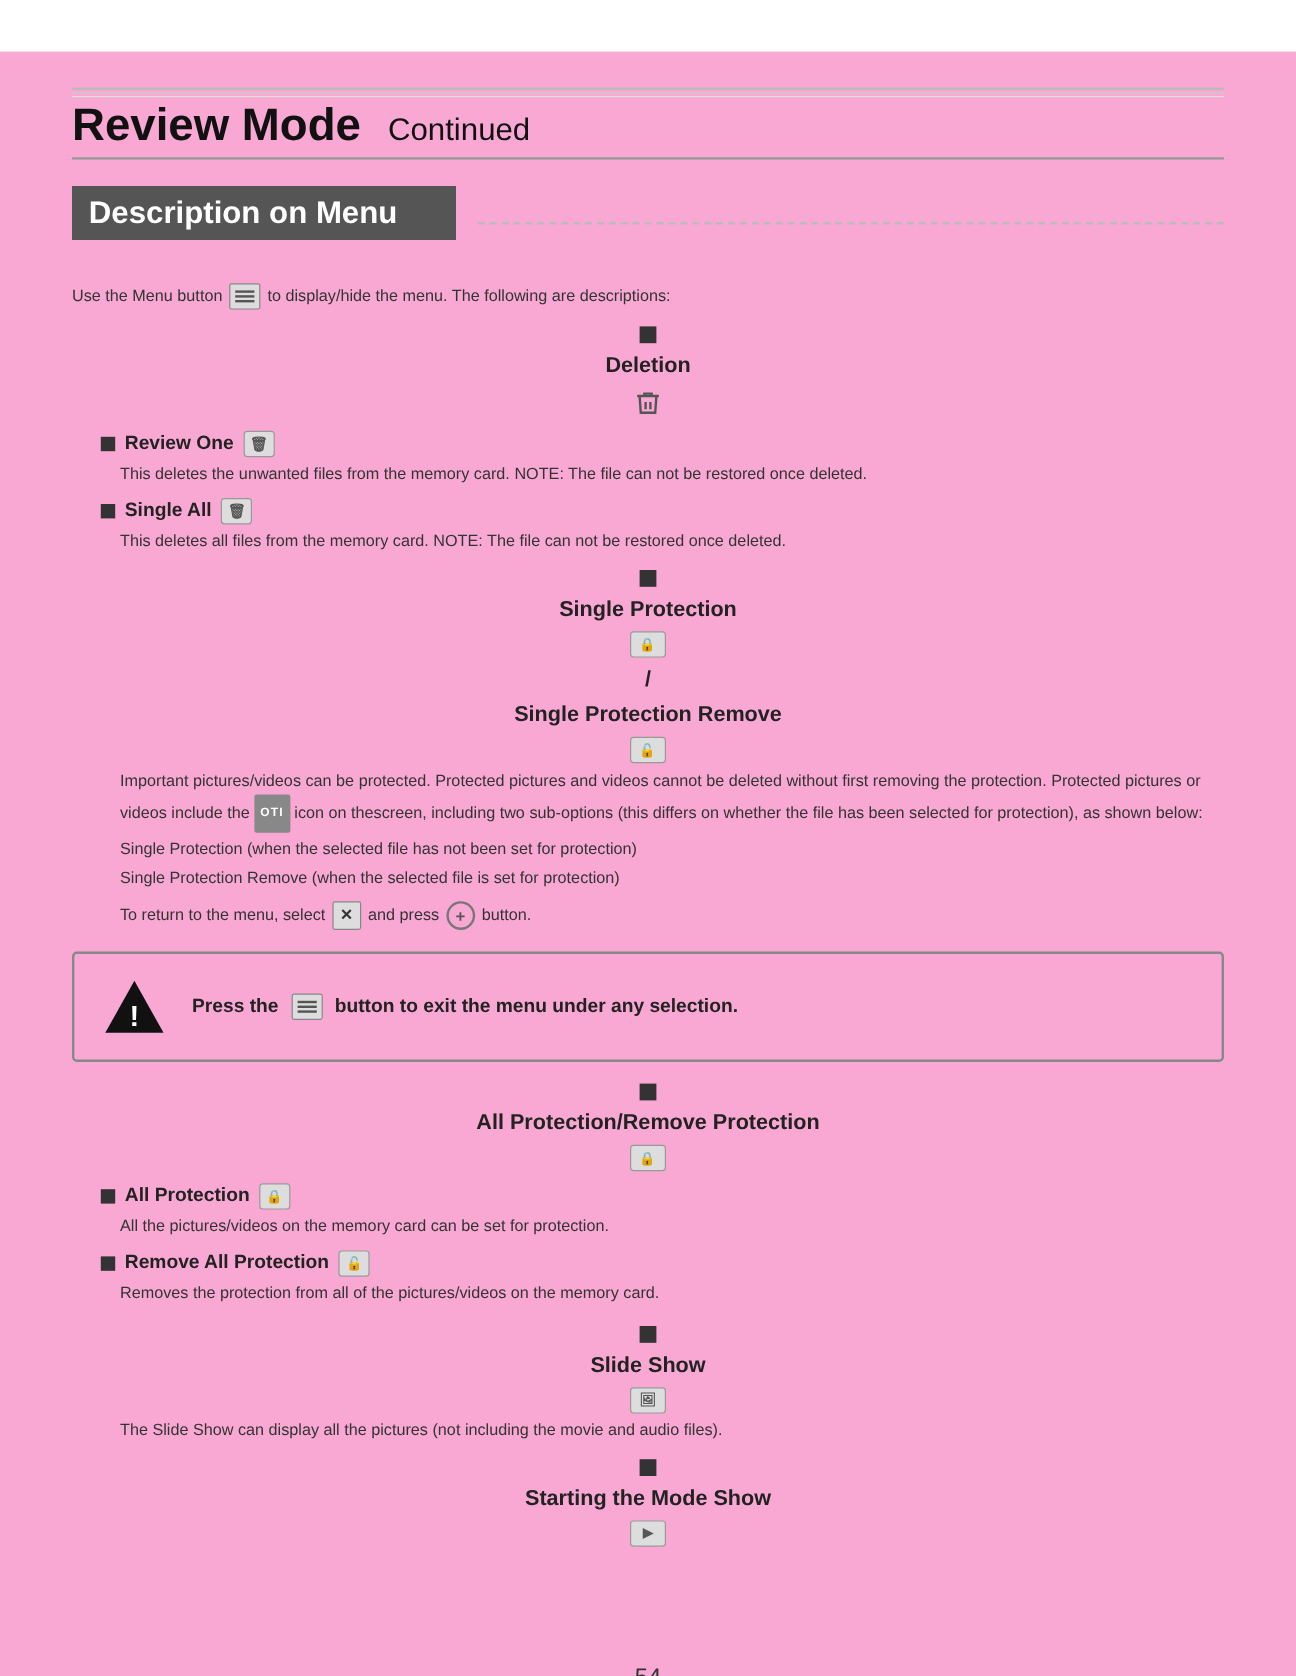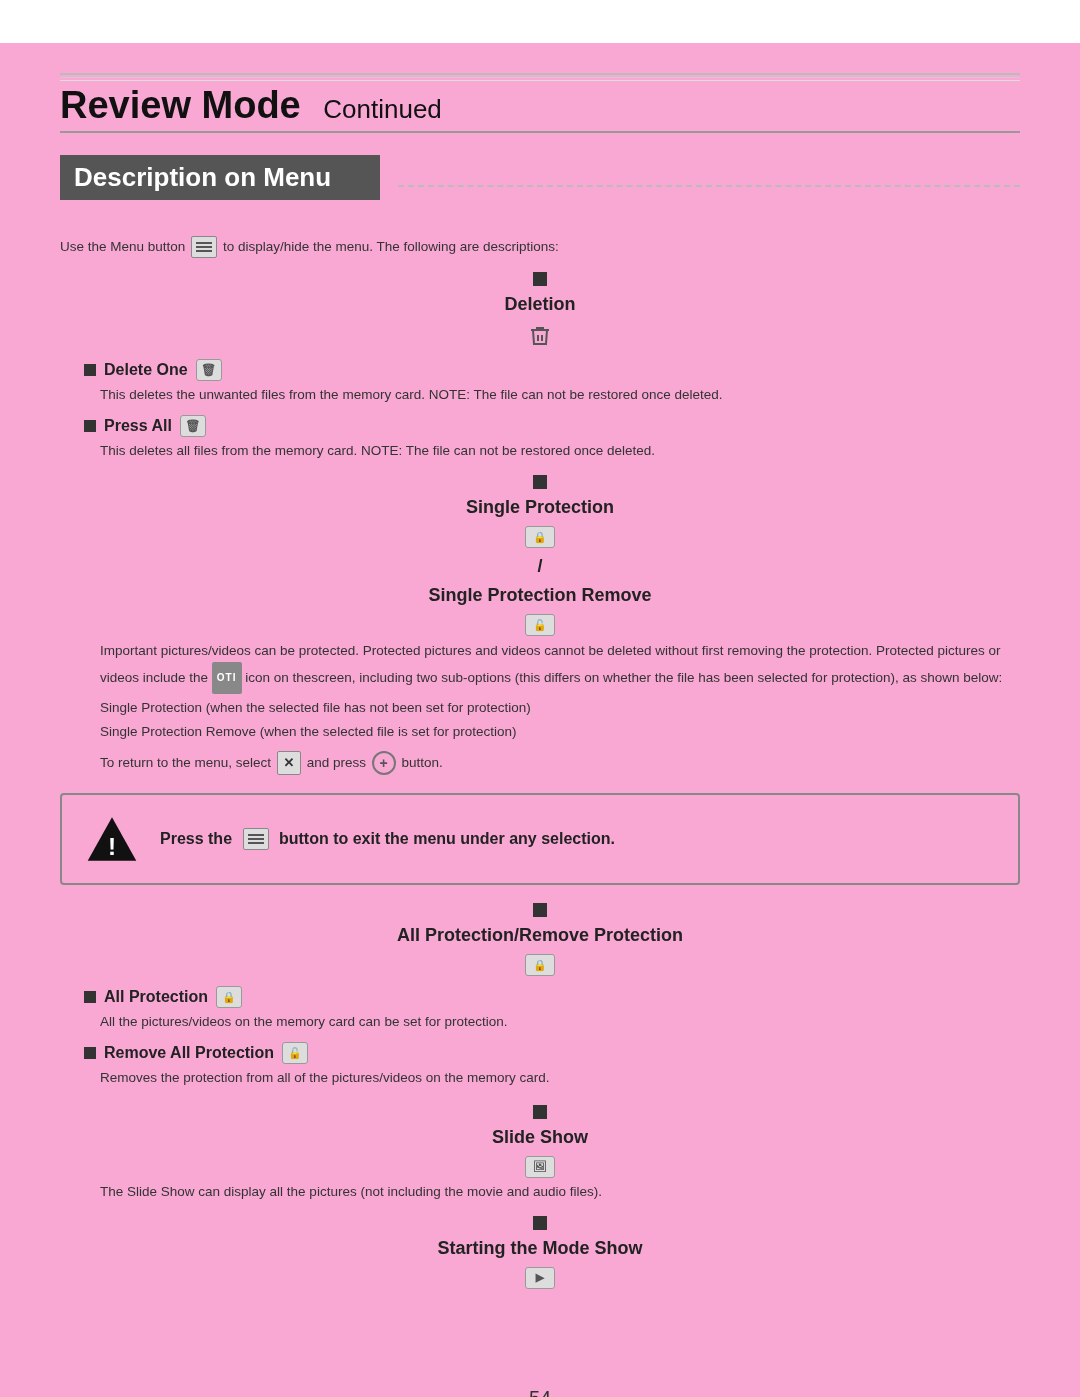--- a/index.html
+++ b/index.html
@@ -297,30 +297,30 @@
         <polyline points="3,6 5,6 21,6"></polyline>
         <path d="M19,6l-1,14H6L5,6"></path>
         <path d="M10,11v6M14,11v6"></path>
         <path d="M9,6V4h6v2"></path>
       </svg>
     </span>
   </div>
 
   <div class="sub-header">
     <span class="square-bullet"></span>
-    <span>Delete One</span>
+    <span>Review One</span>
     <span class="img-icon" style="font-size:12px;">🗑</span>
   </div>
   <p class="body-text">
     <span>This deletes the unwanted files from the memory card. NOTE: The file can not be restored once deleted.</span>
   </p>
 
   <div class="sub-header">
     <span class="square-bullet"></span>
-    <span>Press All</span>
+    <span>Single All</span>
     <span class="img-icon" style="font-size:12px;">🗑</span>
   </div>
   <p class="body-text">
     <span>This deletes all files from the memory card. NOTE: The file can not be restored once deleted.</span>
   </p>
 
   <div class="cat-header">
     <span class="square-bullet"></span>
     <span>Single Protection</span>
     <span class="img-icon" style="font-size:11px; width:30px;">🔒</span>

